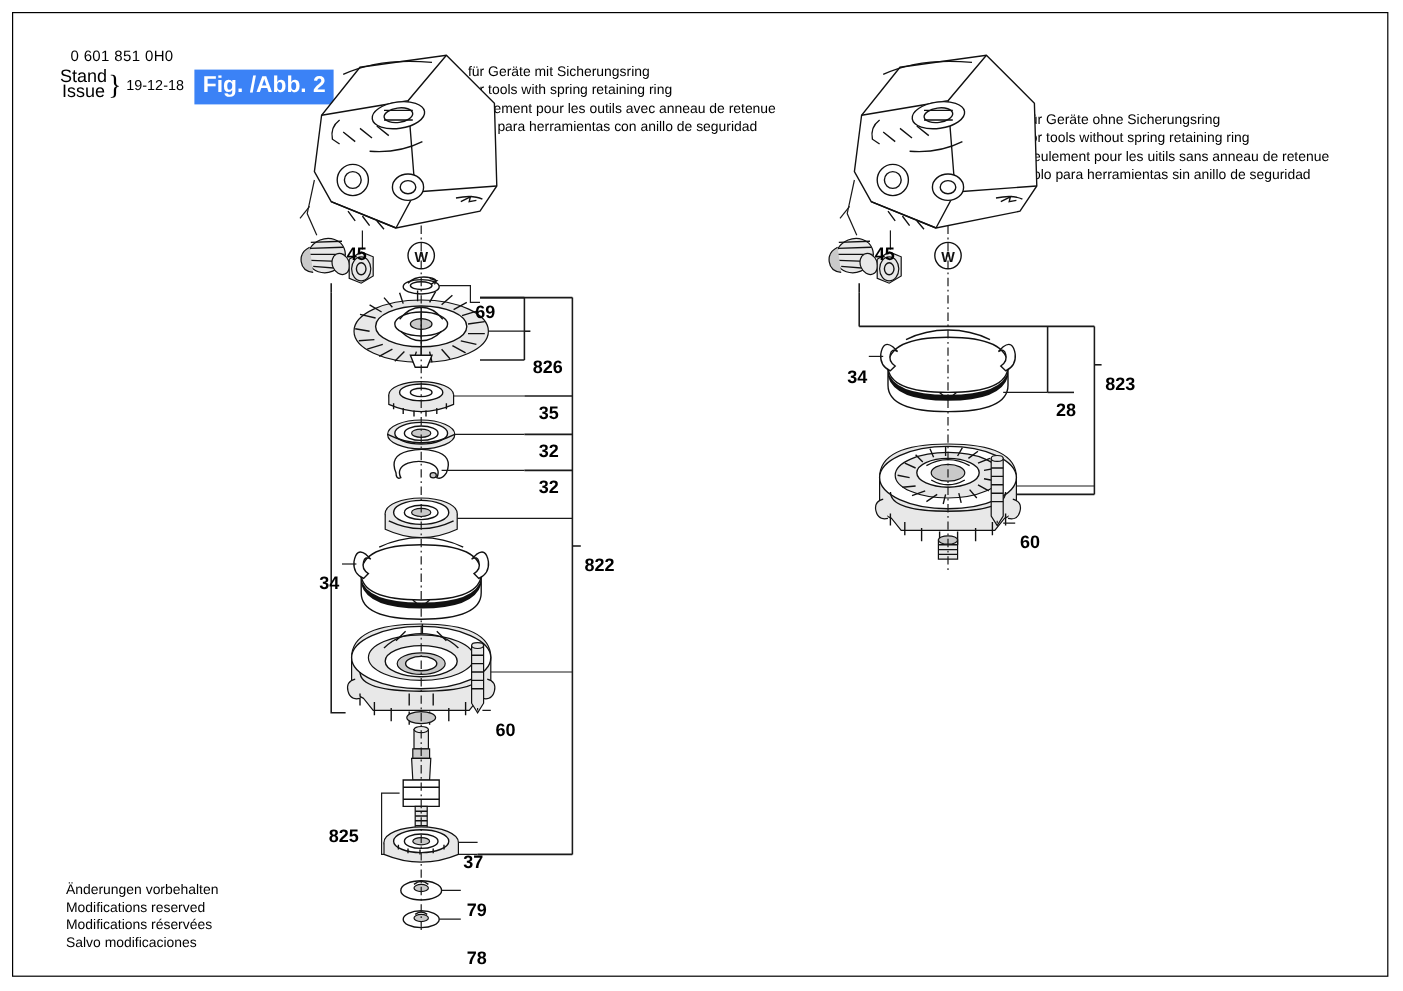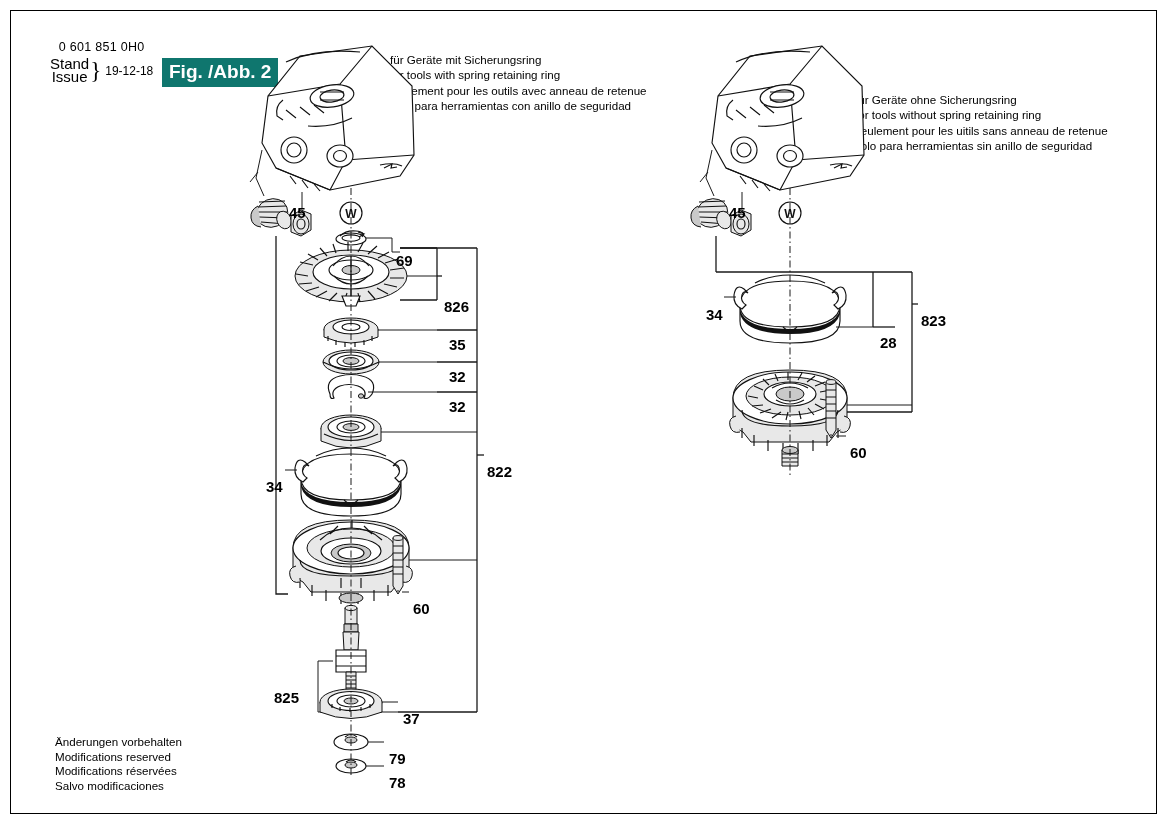--- a/index.html
+++ b/index.html
@@ -8,21 +8,21 @@
   .page{position:absolute;inset:0;}
   .frame{position:absolute;left:10px;top:10px;width:1147px;height:804px;border:1px solid #000;box-sizing:border-box;}
 
   
   .hdr{position:absolute;left:50px;top:40px;text-align:center;}
   .hdr .partno{font-size:12.5px;letter-spacing:.3px;white-space:nowrap;}
   .hdr .issrow{display:flex;align-items:center;margin-top:4px;}
   .hdr .stackwrap{display:flex;flex-direction:column;font-size:15px;line-height:12.5px;}
   .hdr .brace{font-size:23px;line-height:23px;margin:0 4px 0 1px;font-family:"Liberation Serif",serif;}
   .hdr .date{font-size:12px;white-space:nowrap;}
-  .figbox{position:absolute;left:162px;top:58px;background:#0f766e;color:#fff;
+  .figbox{position:absolute;left:162px;top:58px;background:#3b82f6;color:#fff;
           font-size:19px;font-weight:bold;padding:3px 7px 4px 7px;white-space:nowrap;
           font-family:"Liberation Sans",sans-serif;}
 
   
   .caption{position:absolute;font-size:11.6px;line-height:15.4px;white-space:nowrap;}
   #cap-left{left:390px;top:52px;}
   #cap-right{left:855px;top:92px;}
 
   
   .footer{position:absolute;left:55px;top:723px;font-size:11.6px;line-height:14.6px;white-space:nowrap;margin-top:12px;}
@@ -402,23 +402,23 @@
     <div class="lbl" style="left:289px;top:188px;">45</div>
     <div class="lbl" style="left:396px;top:236px;">69</div>
     <div class="lbl" style="left:444px;top:282px;">826</div>
     <div class="lbl" style="left:449px;top:320px;">35</div>
     <div class="lbl" style="left:449px;top:352px;">32</div>
     <div class="lbl" style="left:449px;top:382px;">32</div>
     <div class="lbl" style="left:487px;top:447px;">822</div>
     <div class="lbl" style="left:266px;top:462px;">34</div>
     <div class="lbl" style="left:413px;top:584px;">60</div>
     <div class="lbl" style="left:274px;top:673px;">825</div>
-    <div class="lbl" style="left:403px;top:694px;text-align:right;">37</div>
+    <div class="lbl" style="left:386px;top:694px;text-align:right;">37</div>
     <div class="lbl" style="left:389px;top:734px;">79</div>
-    <div class="lbl" style="left:389px;top:758px;">78</div>
+    <div class="lbl" style="left:389px;top:774px;">78</div>
   </div>
 
   <div>
     <div class="lbl" style="left:729px;top:188px;">45</div>
     <div class="lbl" style="left:706px;top:290px;">34</div>
     <div class="lbl" style="left:880px;top:318px;">28</div>
     <div class="lbl" style="left:921px;top:296px;">823</div>
     <div class="lbl" style="left:850px;top:428px;">60</div>
   </div>
 

